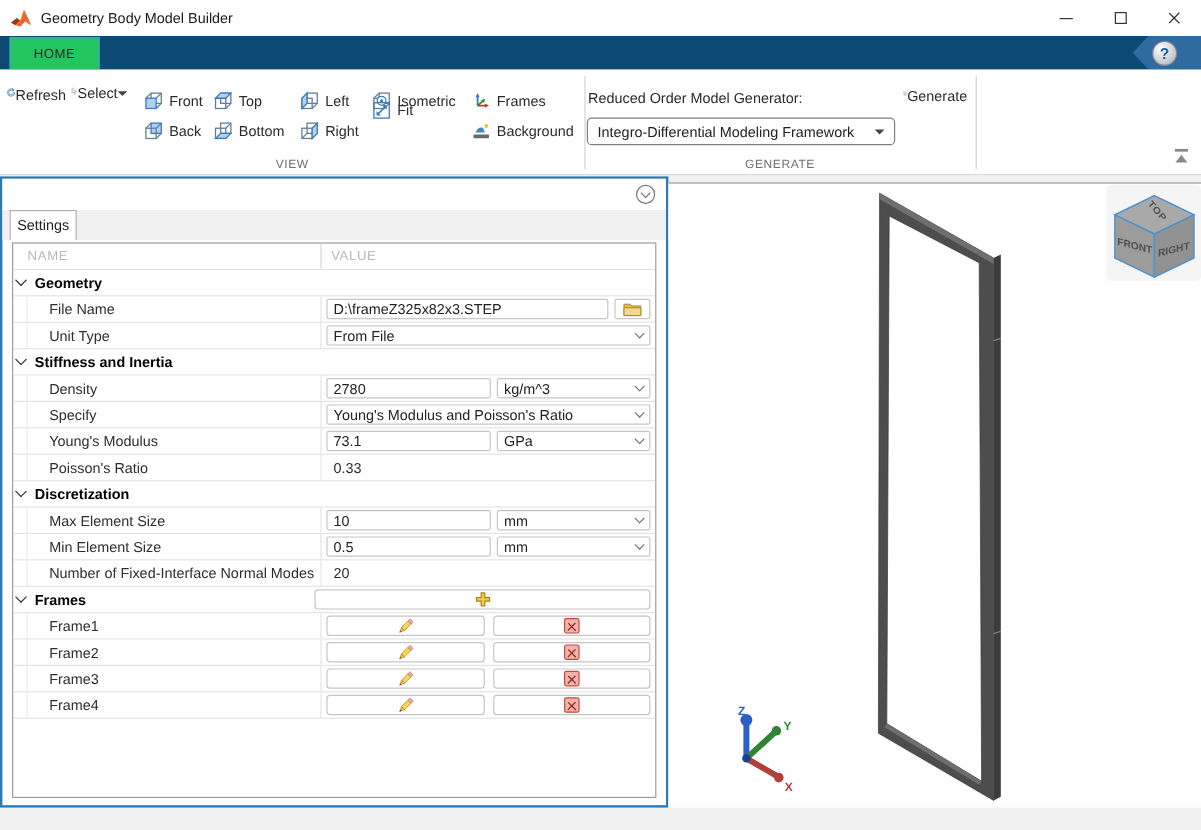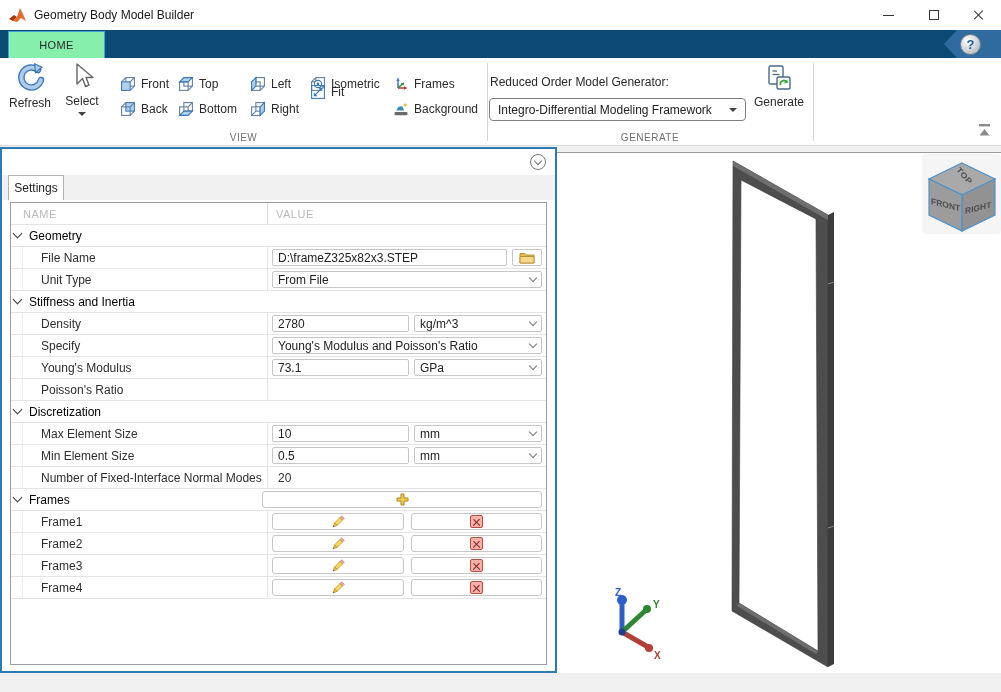--- a/index.html
+++ b/index.html
@@ -14,28 +14,28 @@
   .win-btn { width:45px; height:30px; display:flex; align-items:center; justify-content:center; cursor:default; }
   .glyph-min { width:11px; height:1px; background:#333; }
   .glyph-max { width:10px; height:10px; border:1px solid #333; }
   .glyph-close { position:relative; width:12px; height:12px; }
   .glyph-close::before, .glyph-close::after { content:''; position:absolute; left:5.5px; top:0; width:1.3px; height:12px; background:#333; }
   .glyph-close::before { transform:rotate(45deg); }
   .glyph-close::after { transform:rotate(-45deg); }
 
   
   .ribbon { position:absolute; left:0; top:30px; width:1001px; height:28px; background:#0c4a74; }
-  .home-tab { position:absolute; left:8px; top:1px; width:97px; height:27px; background:#86efac; border:1px solid #3fa2dc; border-bottom:none; display:flex; align-items:center; justify-content:center; font-size:11px; color:#2a2a2a; letter-spacing:.4px; }
+  .home-tab { position:absolute; left:8px; top:1px; width:75px; height:27px; background:#22c55e; border:1px solid #3fa2dc; border-bottom:none; display:flex; align-items:center; justify-content:center; font-size:11px; color:#2a2a2a; letter-spacing:.4px; }
   .help-wrap { position:absolute; right:0; top:0; width:57px; height:28px; background:#2f6b9f; clip-path:polygon(0 50%, 13px 0, 100% 0, 100% 100%, 13px 100%); display:flex; align-items:center; }
   .help-btn { margin-left:16px; width:21px; height:21px; border-radius:50%; background:radial-gradient(circle at 35% 30%, #ffffff, #c2c6cc 70%, #9aa0a8); border:1px solid #7d8694; display:flex; align-items:center; justify-content:center; font-size:13px; font-weight:bold; color:#1f5fa0; }
 
   
   .toolbar { position:absolute; left:0; top:58px; width:1001px; height:88px; background:#ffffff; border-bottom:1px solid #d9d9d9; }
   .sep { position:absolute; top:5px; width:1px; height:128px; max-height:78px; background:#d5d5d5; }
-  .btn-large { position:absolute; top:3px; display:flex; flex-direction:column; align-items:center; cursor:default; }
+  .btn-large { position:absolute; top:3px; display:flex; flex-direction:row; align-items:center; cursor:default; }
   .btn-large .lbl { font-size:12px; color:#2a2a2a; margin-top:3px; }
   .drop-arrow { width:0; height:0; border-left:4px solid transparent; border-right:4px solid transparent; border-top:4px solid #444; margin-top:4px; }
   .btn-small { position:absolute; height:20px; display:flex; align-items:center; gap:5px; cursor:default; }
   .btn-small .lbl { font-size:12px; color:#2a2a2a; white-space:nowrap; }
   .section-label { position:absolute; bottom:2px; text-align:center; font-size:10px; color:#6f6f6f; letter-spacing:.5px; }
   .rom-label { position:absolute; left:490px; top:17px; font-size:12px; color:#2a2a2a; }
   .rom-select { position:absolute; left:489px; top:40px; width:257px; height:23px; border:1px solid #808080; border-radius:4px; background:#fff; display:flex; align-items:center; padding:0 8px; cursor:default; }
   .rom-select .val { font-size:12px; color:#222; flex:1; white-space:nowrap; overflow:hidden; }
   .collapse-ribbon { position:absolute; right:8px; bottom:8px; cursor:default; }
 
@@ -44,21 +44,21 @@
   .panel-top { position:relative; height:26px; background:#fff; }
   .panel-collapse { position:absolute; right:9px; top:5px; width:16px; height:16px; border:1px solid #767676; border-radius:50%; display:flex; align-items:center; justify-content:center; cursor:default; }
   .panel-collapse .chev { width:6px; height:6px; border-right:1.4px solid #767676; border-bottom:1.4px solid #767676; transform:rotate(45deg); margin-top:-3px; }
   .tab-bar { height:25px; background:#f1f1f1; display:flex; }
   .tab { margin-left:6px; width:56px; height:25px; background:#ffffff; border:1px solid #b3b3b3; border-bottom:none; display:flex; align-items:center; justify-content:center; font-size:12px; color:#222; }
   .prop-table { position:absolute; left:8px; right:8px; top:53px; bottom:6px; border:1px solid #9c9c9c; background:#fff; overflow:hidden; }
   .trow { display:flex; align-items:center; height:22px; border-bottom:1px solid #e4e4e4; }
   .hdr .col-name { width:257px; height:100%; display:flex; align-items:center; padding-left:12px; font-size:11px; color:#b9b9b9; letter-spacing:.5px; border-right:1px solid #d8d8d8; }
   .hdr .col-value { flex:1; padding-left:8px; font-size:11px; color:#b9b9b9; letter-spacing:.5px; }
   .sec-chev { width:7px; height:7px; border-right:1.6px solid #3a3a3a; border-bottom:1.6px solid #3a3a3a; transform:rotate(45deg); margin:-4px 0 0 3px; flex:none; }
-  .sec-title { font-size:12px; font-weight:normal; color:#000; margin-left:8px; white-space:nowrap; }
+  .sec-title { font-size:12px; font-weight:bold; color:#000; margin-left:8px; white-space:nowrap; }
   .gutter { width:12px; height:100%; border-right:1px solid #ececec; flex:none; }
   .pname { width:245px; height:100%; display:flex; align-items:center; padding-left:18px; font-size:12px; color:#2e2e2e; border-right:1px solid #e4e4e4; white-space:nowrap; }
   .pvalue { flex:1; height:100%; display:flex; align-items:center; gap:5px; padding:2px 4px; }
   .pvalue-plain { flex:1; font-size:12px; color:#2e2e2e; padding-left:6px; }
   .field-input { border:1px solid #c6c6c6; border-radius:2px; height:17px; font-size:12px; font-family:"Liberation Sans",sans-serif; color:#222; padding:0 5px; background:#fff; }
   .fi-val { width:137px; flex:none; }
   .fi-flex { flex:1; min-width:0; }
   .combo { flex:1; min-width:0; border:1px solid #c6c6c6; border-radius:2px; height:17px; background:#fff; display:flex; align-items:center; padding:0 5px; cursor:default; }
   .combo .cval { font-size:12px; color:#222; flex:1; white-space:nowrap; overflow:hidden; }
   .combo .chev, .chev-s { width:6px; height:6px; border-right:1.3px solid #777; border-bottom:1.3px solid #777; transform:rotate(45deg); margin-top:-3px; flex:none; }
@@ -329,20 +329,23 @@
           <input class="field-input fi-val" value="73.1" style="">
           <div class="combo">
             <span class="cval">GPa</span>
             <span class="chev"></span>
           </div>
         </div>
       </div>
       <div class="trow">
         <div class="gutter"></div>
         <div class="pname">Poisson's Ratio</div>
+        <div class="pvalue">
+            <span class="pvalue-plain">0.33</span>
+          </div>
       </div>
 
       <div class="trow">
         <span class="sec-chev"></span>
         <span class="sec-title">Discretization</span>
       </div>
       <div class="trow">
         <div class="gutter"></div>
         <div class="pname">Max Element Size</div>
         <div class="pvalue">

